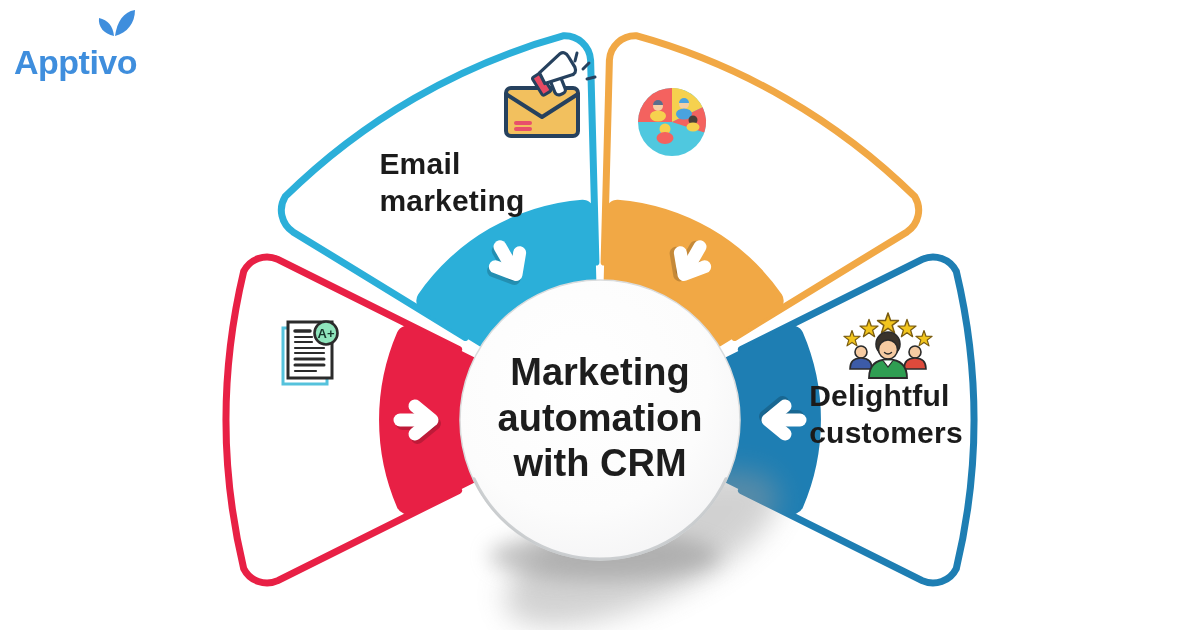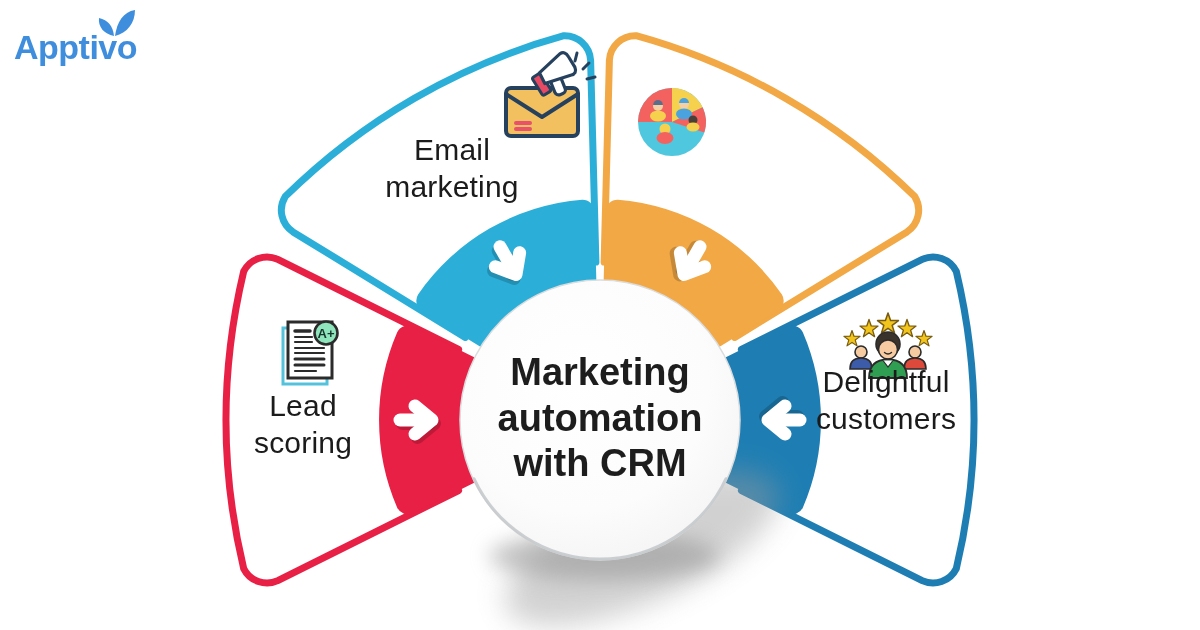--- a/index.html
+++ b/index.html
@@ -3,33 +3,34 @@
 <meta charset="utf-8">
 <style>
   html,body{margin:0;padding:0;background:#fff;}
   .stage{
     position:relative;width:1200px;height:630px;background:#fff;overflow:hidden;
     font-family:"Liberation Sans",sans-serif;
   }
   .stage svg.diagram{position:absolute;left:0;top:0;width:1200px;height:630px;}
   .label{
     position:absolute;transform:translate(-50%,-50%);
-    white-space:pre-line;text-align:center;
-    font-weight:400;color:#1b1b1b;font-size:30px;line-height:1.22;
+    white-space:pre-line;
+    font-weight:700;color:#1b1b1b;font-size:30px;line-height:1.22;
     letter-spacing:0.2px;
+    margin-top:14px;
   }
   .center-title{
     position:absolute;transform:translate(-50%,-50%);
     white-space:pre-line;text-align:center;
     font-weight:700;color:#1d1d1d;font-size:38px;line-height:1.2;
   }
   .logo{position:absolute;left:14px;top:8px;width:170px;height:64px;}
   .logo .leaf{position:absolute;left:78px;top:0;}
   .logo .logo-text{
-    margin-top:20px;font-size:34px;font-weight:700;letter-spacing:-0.5px;
+    margin-top:35px;font-size:34px;font-weight:700;letter-spacing:-0.5px;
     color:var(--logo-color,#3F8EDD);
   }
 </style>
 </head>
 <body>
 
 <div class="stage">
 
   <svg class="diagram" viewBox="0 0 1200 630">
     <defs>
@@ -199,22 +200,20 @@
   </svg>
 
   <div class="logo">
     <svg class="leaf" width="46" height="30" viewBox="0 0 46 30">
       <path d="M22 28 C12 26 6 19 7 10 C16 12 21 18 22 28 Z" fill="var(--logo-color,#3F8EDD)"></path>
       <path d="M23 28 C25 14 31 4 43 2 C43 15 35 25 23 28 Z" fill="var(--logo-color,#3F8EDD)"></path>
     </svg>
     <div class="logo-text">Apptivo</div>
   </div>
 
-  <div class="label" style="left:303px;top:425px;">Lead
-scoring</div>
   <div class="label" style="left:452px;top:169px;">Email
 marketing</div>
   <div class="label" style="left:886px;top:401px;">Delightful
 customers</div>
   <div class="center-title" style="left:600px;top:418px;">Marketing
 automation
 with CRM</div>
 
 </div>
 

